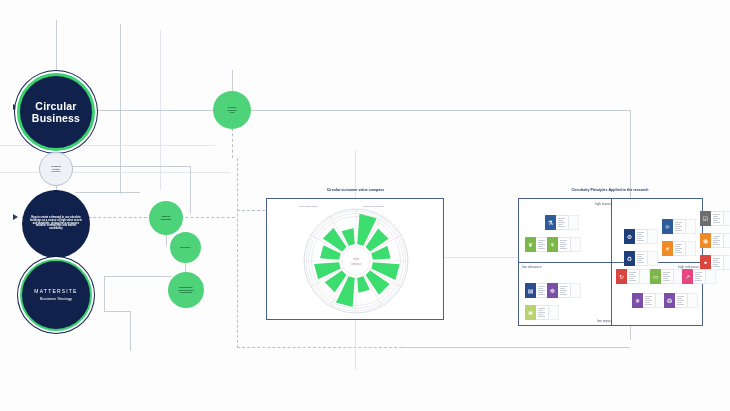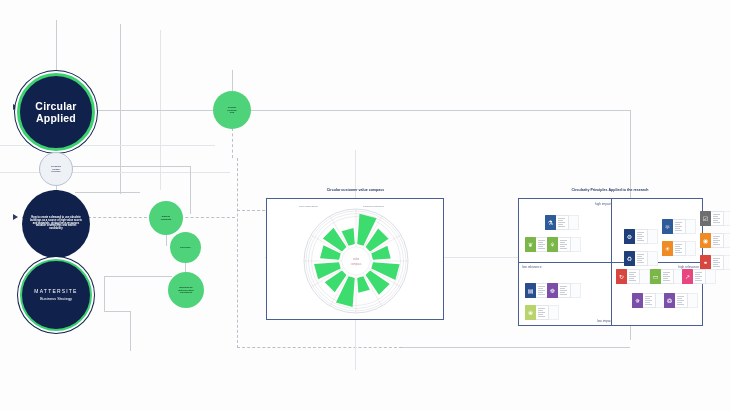--- a/index.html
+++ b/index.html
@@ -221,21 +221,21 @@
   <div class="arrow" style="left:13px; top:104px;"></div>
   <div class="arrow" style="left:13px; top:214px;"></div>
   <div class="arrow down" style="left:52.5px; top:155px;"></div>
   <div class="arrow down" style="left:52.5px; top:190px;"></div>
   <div class="arrow down" style="left:52.5px; top:262px;"></div>
 
   <div class="node node-hero" style="left:17px; top:73px; width:78px; height:78px;">
     <div class="ring-dots"></div>
     <div class="label t-hero">
       <div>Circular</div>
-      <div>Applied</div>
+      <div>Business</div>
     </div>
   </div>
 
   <div class="node node-light" style="left:39px; top:152px; width:34px; height:34px;">
     <div class="label t-nano">
       <div>Technical</div>
       <div>carbon</div>
       <div>reserves</div>
     </div>
   </div>

